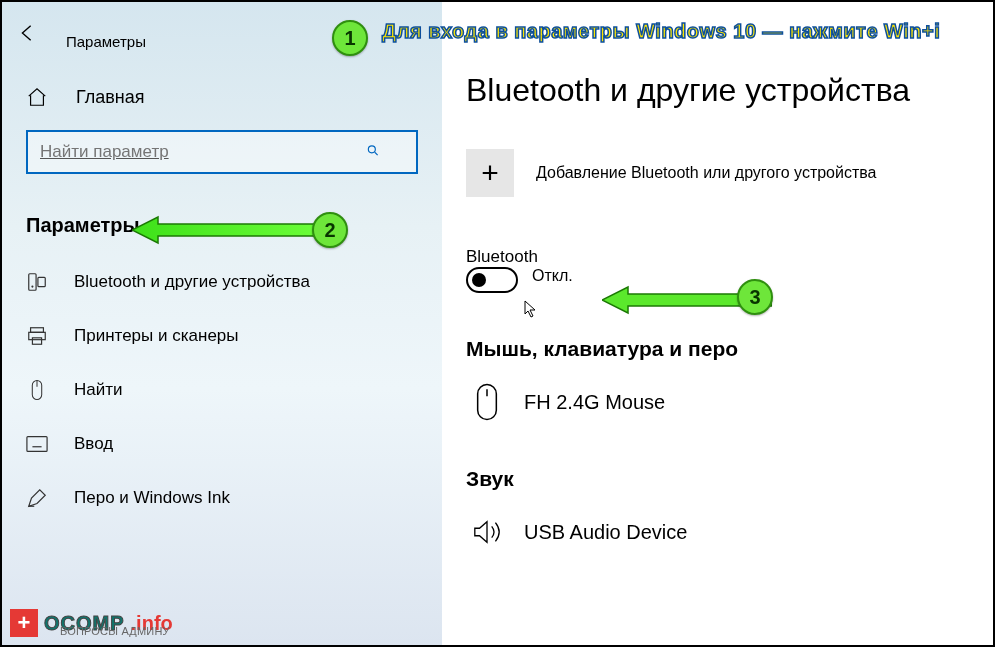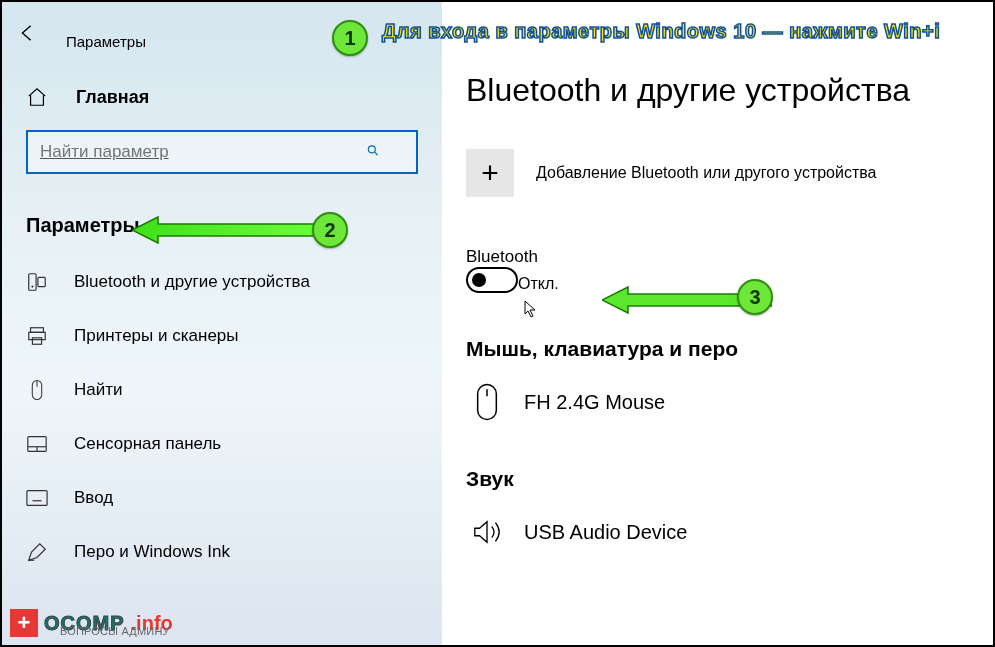--- a/index.html
+++ b/index.html
@@ -31,21 +31,20 @@
     display:flex; align-items:center; justify-content:center;
     font-size: 20px; color:#000;
     cursor:pointer;
   }
   .params-title { font-size: 15px; color:#000; }
 
   .home-row {
     display:flex; align-items:center;
     padding: 26px 16px 22px 24px;
     gap: 28px;
-    font-weight: bold;
   }
   .home-icon { width:22px; height:22px; display:flex; align-items:center; justify-content:center; }
 
   .home-label { font-size: 18px; color:#000; }
 
   .search-wrap { padding: 0 24px 16px 24px; }
   .search-box {
     width: 100%;
     border: 2px solid #0067c0;
     background: rgba(255,255,255,0.4);
@@ -88,21 +87,21 @@
   .add-row { display:flex; align-items:center; gap: 22px; margin-bottom: 50px; cursor:pointer; }
   .plus-tile {
     width: 48px; height: 48px;
     background:#e6e6e6;
     display:flex; align-items:center; justify-content:center;
     font-size: 30px; font-weight: 300; color:#000;
   }
   .add-label { font-size: 16px; color:#000; }
 
   .section-label { font-size: 17px; color:#000; }
-  .toggle-row { display:flex; align-items:flex-end; margin-bottom: 44px; position:relative; }
+  .toggle-row { display:flex; align-items:flex-start; gap: 14px; margin-bottom: 44px; position:relative; }
   .toggle {
     width: 52px; height: 26px;
     border: 2px solid #000;
     border-radius: 14px;
     display:flex; align-items:center;
     padding: 0 4px;
     cursor:pointer;
   }
   .toggle-knob {
     width: 14px; height: 14px; background:#000; border-radius:50%;
@@ -230,30 +229,20 @@
         <span class="nav-icon">
           <svg width="20" height="22" viewBox="0 0 24 28" fill="none" stroke="#333" stroke-width="1.3">
             <rect x="6" y="2" width="12" height="24" rx="6"></rect>
               <line x1="12" y1="2" x2="12" y2="10"></line>
           </svg>
         </span>
         <span>Найти</span>
       </li>
       <li class="nav-item">
         <span class="nav-icon">
-          <svg width="22" height="22" viewBox="0 0 24 24" fill="none" stroke="#333" stroke-width="1.3">
-            <rect x="2" y="4" width="20" height="16" rx="1"></rect>
-              <line x1="2" y1="15" x2="22" y2="15"></line>
-              <line x1="12" y1="15" x2="12" y2="20"></line>
-          </svg>
-        </span>
-        <span>Сенсорная панель</span>
-      </li>
-      <li class="nav-item">
-        <span class="nav-icon">
           <svg width="22" height="18" viewBox="0 0 24 18" fill="none" stroke="#333" stroke-width="1.3">
             <rect x="1" y="1" width="22" height="16" rx="1"></rect>
             <line x1="5" y1="6" x2="5" y2="6"></line>
               <line x1="9" y1="6" x2="9" y2="6"></line>
               <line x1="13" y1="6" x2="13" y2="6"></line>
               <line x1="17" y1="6" x2="17" y2="6"></line>
             <line x1="7" y1="12" x2="17" y2="12"></line>
           </svg>
         </span>
         <span>Ввод</span>

